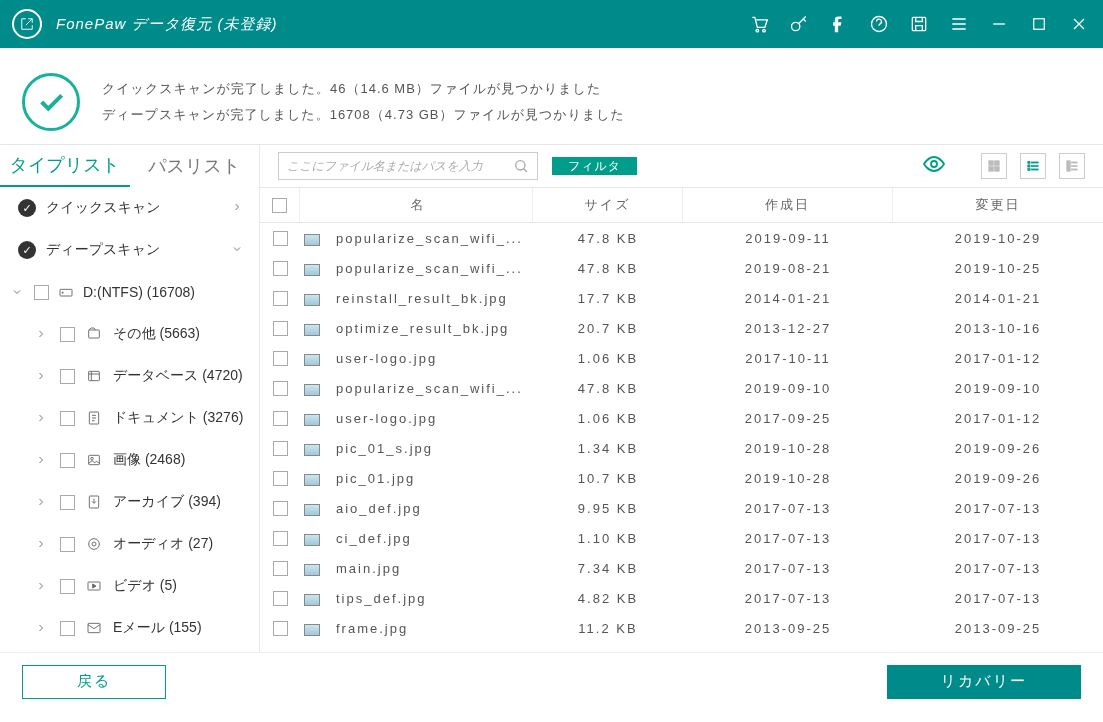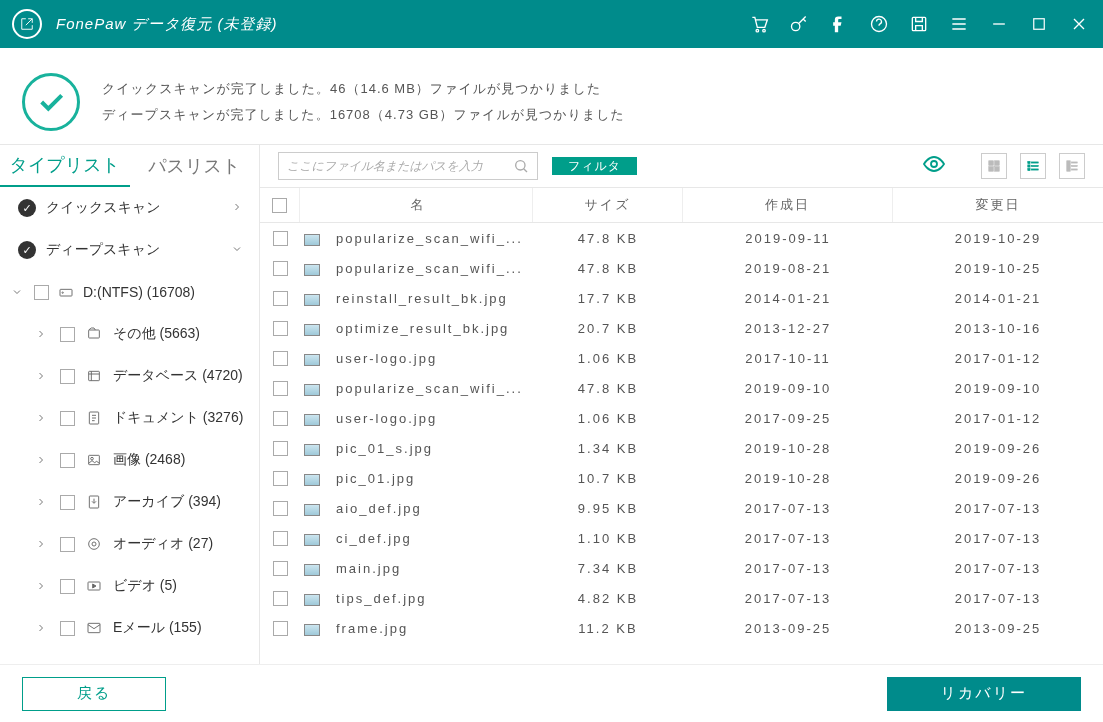--- a/index.html
+++ b/index.html
@@ -68,21 +68,21 @@
 
 .tbody { flex:1; overflow-y:auto; }
 .trow { display:flex; height:30px; align-items:center; font-size:13px; color:#555; }
 .trow .col-chk .box { width:15px; height:15px; border:1.5px solid #aaa; }
 .trow .col-name { display:flex; align-items:flex-end; text-align:left; padding-left:4px; gap:16px; justify-content:flex-start; }
 .trow .thumb { width:16px; height:12px; border:1px solid #888; background:linear-gradient(#cbe5ef,#9fc9d9); flex-shrink:0; }
 .trow .col-size { text-align:center; }
 .trow .col-created,.trow .col-modified { text-align:center; }
 
 
-.footer { position:absolute; bottom:0; left:0; right:0; height:58px; display:flex; align-items:center; justify-content:space-between; padding:0 22px; border-top:1px solid #eee; background:#fff; }
+.footer { position:absolute; bottom:12px; left:0; right:0; height:58px; display:flex; align-items:center; justify-content:space-between; padding:0 22px; border-top:1px solid #eee; background:#fff; }
 .btn { height:34px; padding:0 54px; display:flex; align-items:center; font-size:15px; cursor:pointer; letter-spacing:2px; }
 .btn.outline { border:1px solid #009e8a; color:#009e8a; }
 .btn.solid { background:#008b8b; color:#fff; }
 
 .sbicon { stroke:#fff; fill:none; stroke-width:1.6; }
 </style>
 </head>
 <body>
 
 <div class="titlebar">

